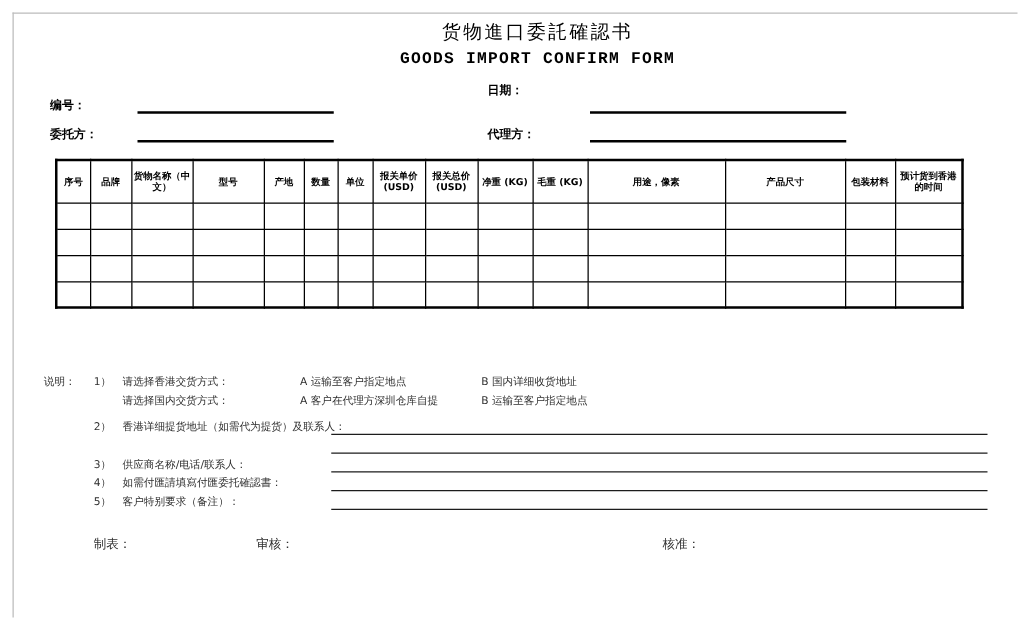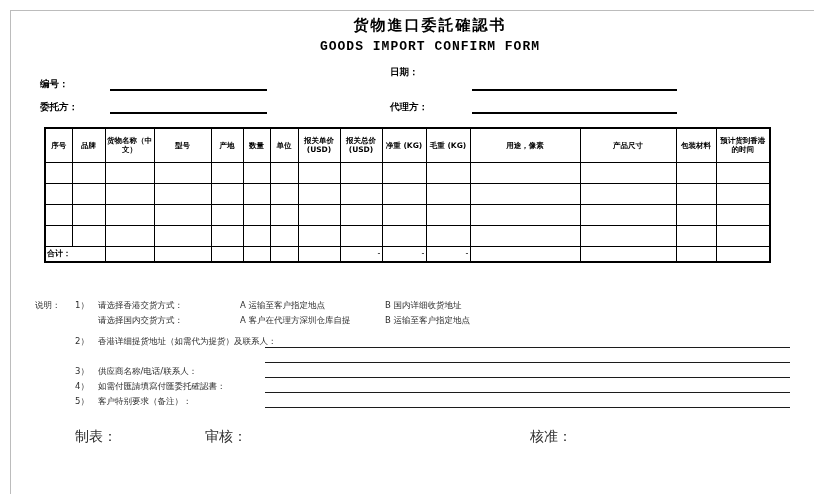--- a/index.html
+++ b/index.html
@@ -1,21 +1,21 @@
 <!DOCTYPE html>
 <html><head>
 <meta charset="utf-8">
 <style>
   html,body{margin:0;padding:0}
   body{width:814px;height:494px;background:#ffffff;position:relative;overflow:hidden;
        font-family:"DejaVu Sans",sans-serif;color:#000}
   .page-edge{position:absolute;left:10px;top:10px;right:0;bottom:0;
              border-left:1px solid #bcbcbc;border-top:1px solid #bcbcbc;pointer-events:none}
   .title{position:absolute;left:46px;width:768px;text-align:center;white-space:nowrap}
-  .title-zh{top:16px;font-size:15px;font-weight:bold;letter-spacing:2px}
+  .title-zh{top:16px;font-size:15px;font-weight:normal;letter-spacing:2px}
   .title-en{top:39px;font-size:13px;font-weight:bold;letter-spacing:1px;
             font-family:Liberation Mono, monospace}
   .flabel{position:absolute;font-size:9.5px;font-weight:bold;text-align:left;white-space:nowrap}
   .fline{position:absolute;height:0;border-bottom:2px solid #000}
   table.goods{position:absolute;left:44px;top:127px;border-collapse:collapse;table-layout:fixed;
               border:2px solid #000}
   table.goods th,table.goods td{border:1px solid #000;padding:0 1px;overflow:hidden}
   table.goods th{font-size:7.5px;font-weight:bold;text-align:center;line-height:1.25;
                  word-break:break-all;padding:1px}
   table.goods td{font-size:8px}
@@ -23,21 +23,21 @@
   td.total-label{font-weight:bold;font-size:8px;padding-left:14px;text-align:left}
   td.num{text-align:right;padding-right:3px}
   .note-row{position:absolute;left:35px;width:762px;height:13px;font-size:8.5px;color:#2e2e2e}
   .note-row span{position:absolute;top:0;white-space:nowrap}
   .n-label{left:0}
   .n-no{left:40px}
   .n-tx{left:63px}
   .n-a{left:205px}
   .n-b{left:350px}
   .n-line{position:absolute;left:230px;width:525px;top:11px;height:0;border-bottom:1px solid #1c1c1c}
-  .footer-row{position:absolute;left:35px;top:428px;width:762px;height:14px;font-size:14px;color:#2e2e2e}
+  .footer-row{position:absolute;left:35px;top:428px;width:762px;height:14px;font-size:10px;color:#2e2e2e}
   .footer-row span{position:absolute;top:0;white-space:nowrap}
   .f-prep{left:40px}.f-rev{left:170px}.f-appr{left:495px}
 </style>
 </head>
 <body>
 
 <div class="page-edge"></div>
 
 <div class="title title-zh">货物進口委託確認书</div>
 <div class="title title-en">GOODS IMPORT CONFIRM FORM</div>
@@ -151,36 +151,20 @@
       <td></td>
         <td></td>
       <td></td>
         <td></td>
       <td></td>
         <td class="dbl"></td>
       <td></td>
         <td></td>
       <td></td>
     </tr>
-    <tr style="height:16px">
-      <td class="total-label" colspan="2">合计：</td>
-      <td></td>
-        <td></td>
-      <td></td>
-        <td></td>
-      <td></td>
-        <td></td>
-      <td class="num">-</td>
-      <td class="num">-</td>
-      <td class="num">-</td>
-      <td class="dbl"></td>
-      <td></td>
-        <td></td>
-      <td></td>
-    </tr>
   </tbody>
 </table>
 
 <div class="note-row" style="top:300px">
   <span class="n-label">说明：</span>
   <span class="n-no">1）</span>
   <span class="n-tx">请选择香港交货方式：</span>
   <span class="n-a">A 运输至客户指定地点</span>
   <span class="n-b">B 国内详细收货地址</span>
 </div>

